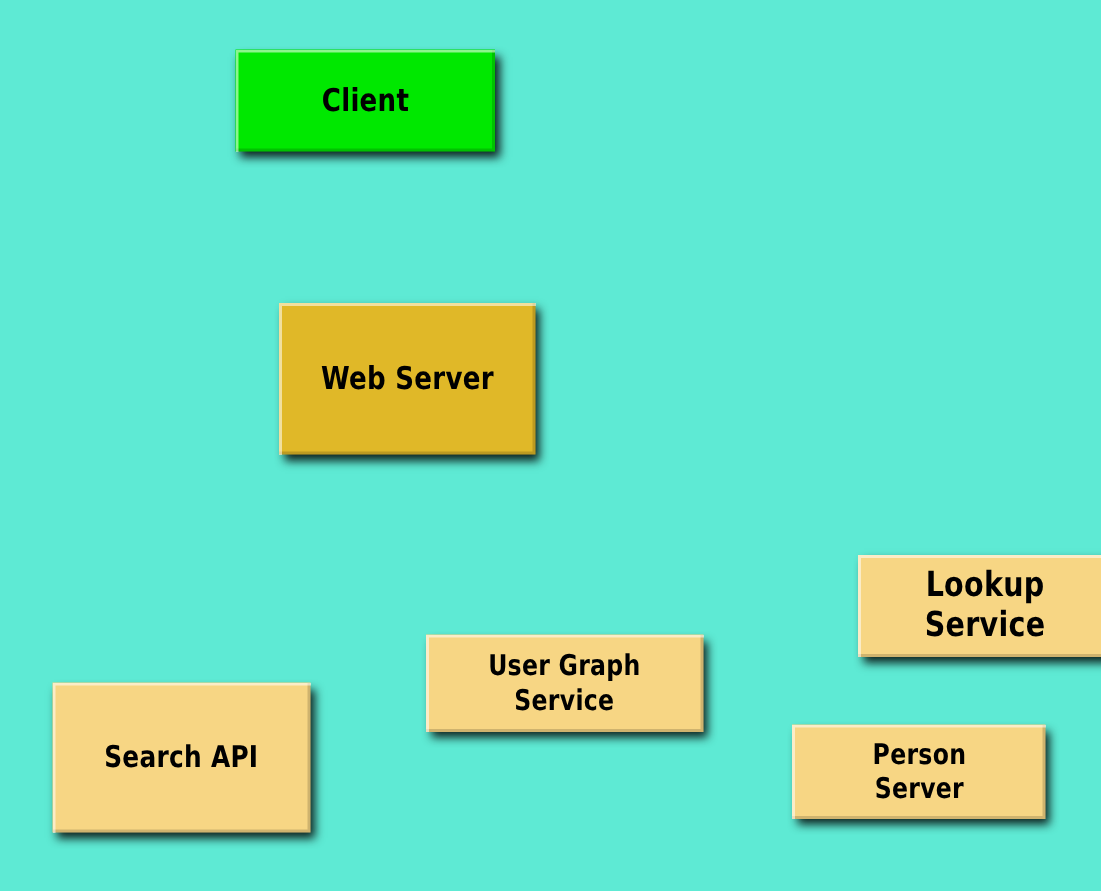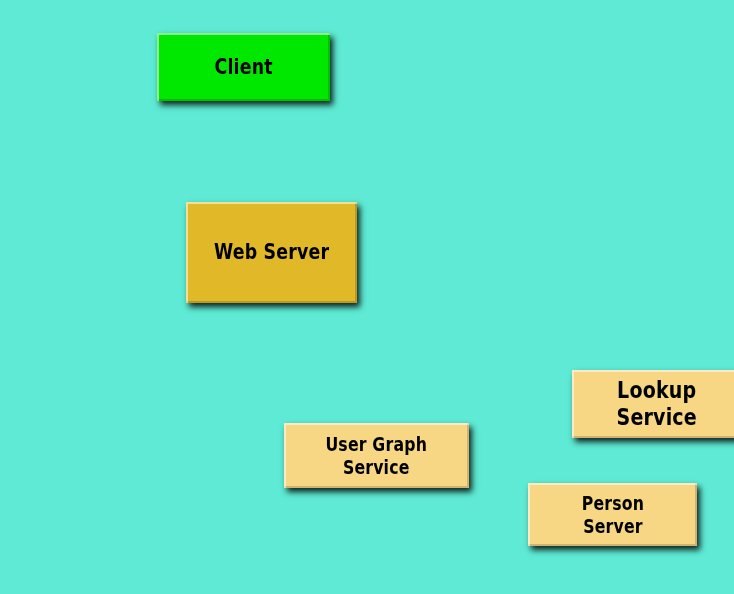--- a/index.html
+++ b/index.html
@@ -68,19 +68,22 @@
   <div class="node bevel" id="node-lookup" style="background: rgb(247, 214, 132); left: 528px; top: 370px; width: 169px; height: 68px; color: rgb(0, 0, 0);">
     <span class="label">Lookup
 Service</span>
   </div>
 
   <div class="node bevel" id="node-user-graph" style="background: rgb(247, 214, 132); left: 284px; top: 423px; width: 185px; height: 65px; color: rgb(0, 0, 0);">
     <span class="label">User Graph
 Service</span>
   </div>
 
+  <div class="node bevel" id="node-search-api" style="background: rgb(247, 214, 132); left: 35px; top: 455px; width: 172px; height: 100px; color: rgb(0, 0, 0);">
+    <span class="label">Search API</span>
+  </div>
 
   <div class="node bevel" id="node-person" style="background: rgb(247, 214, 132); left: 528px; top: 483px; width: 169px; height: 63px; color: rgb(0, 0, 0);">
     <span class="label">Person
 Server</span>
   </div>
 
 </div>
 
 </body></html>

